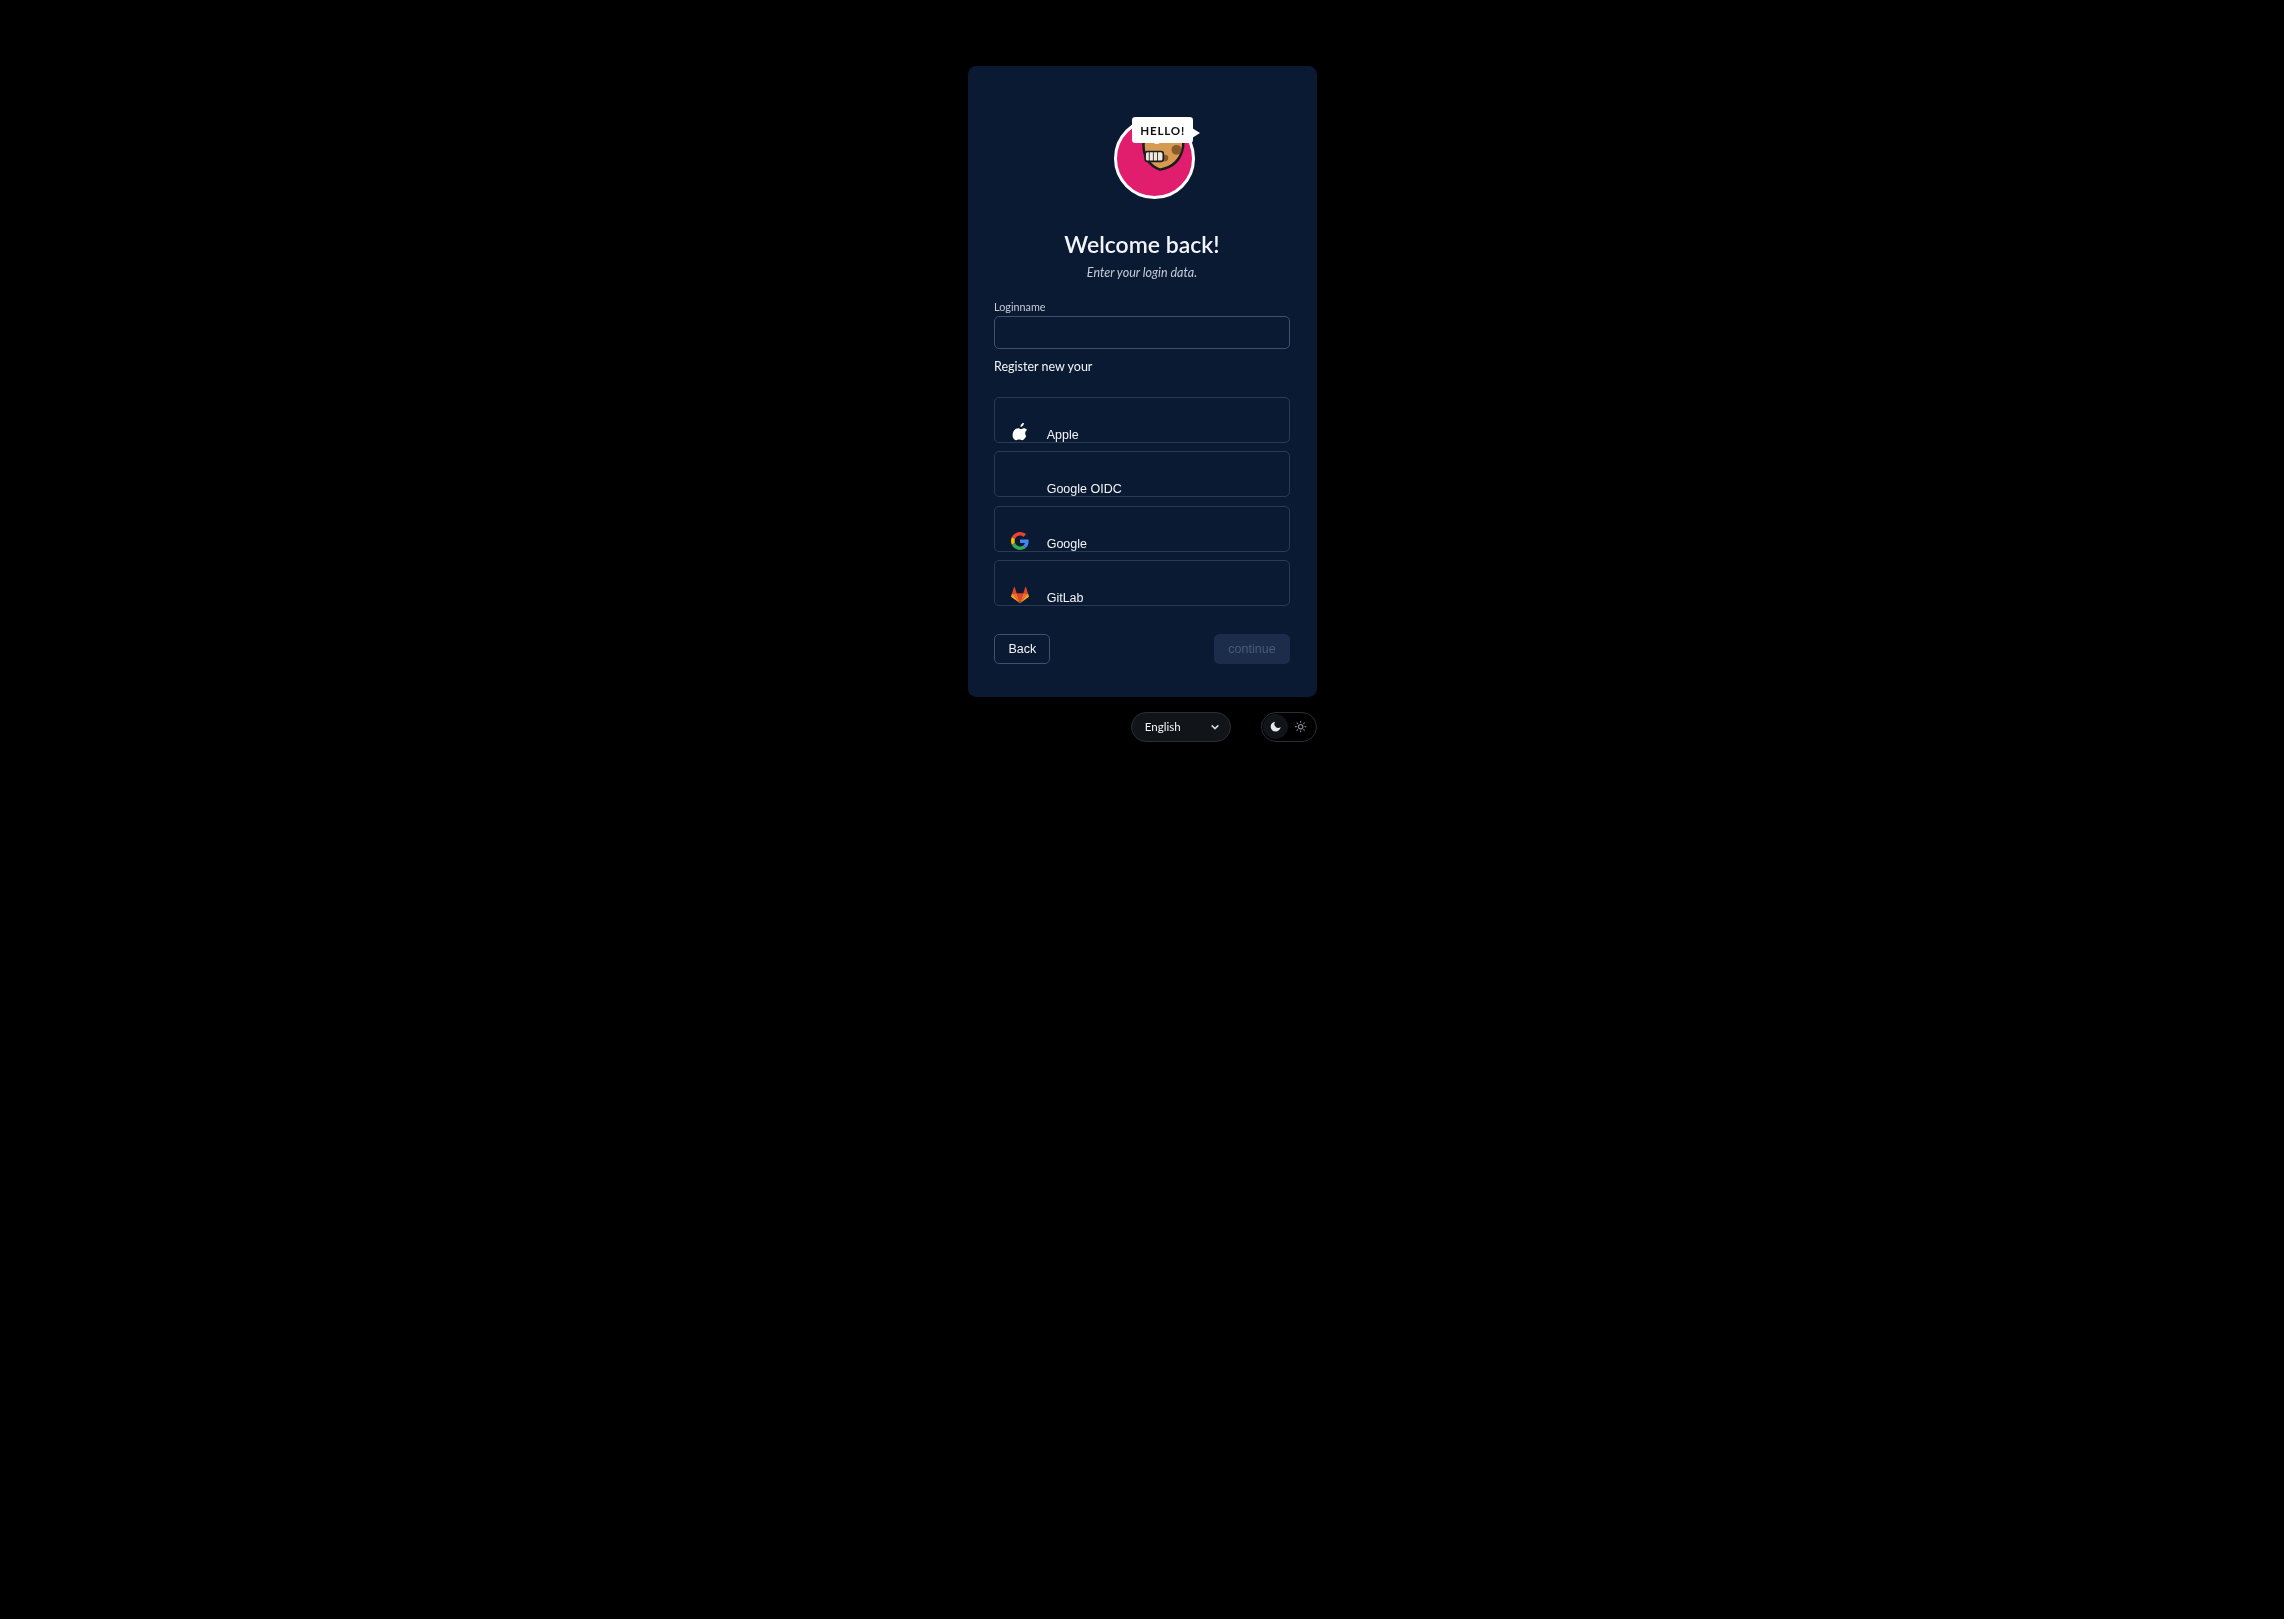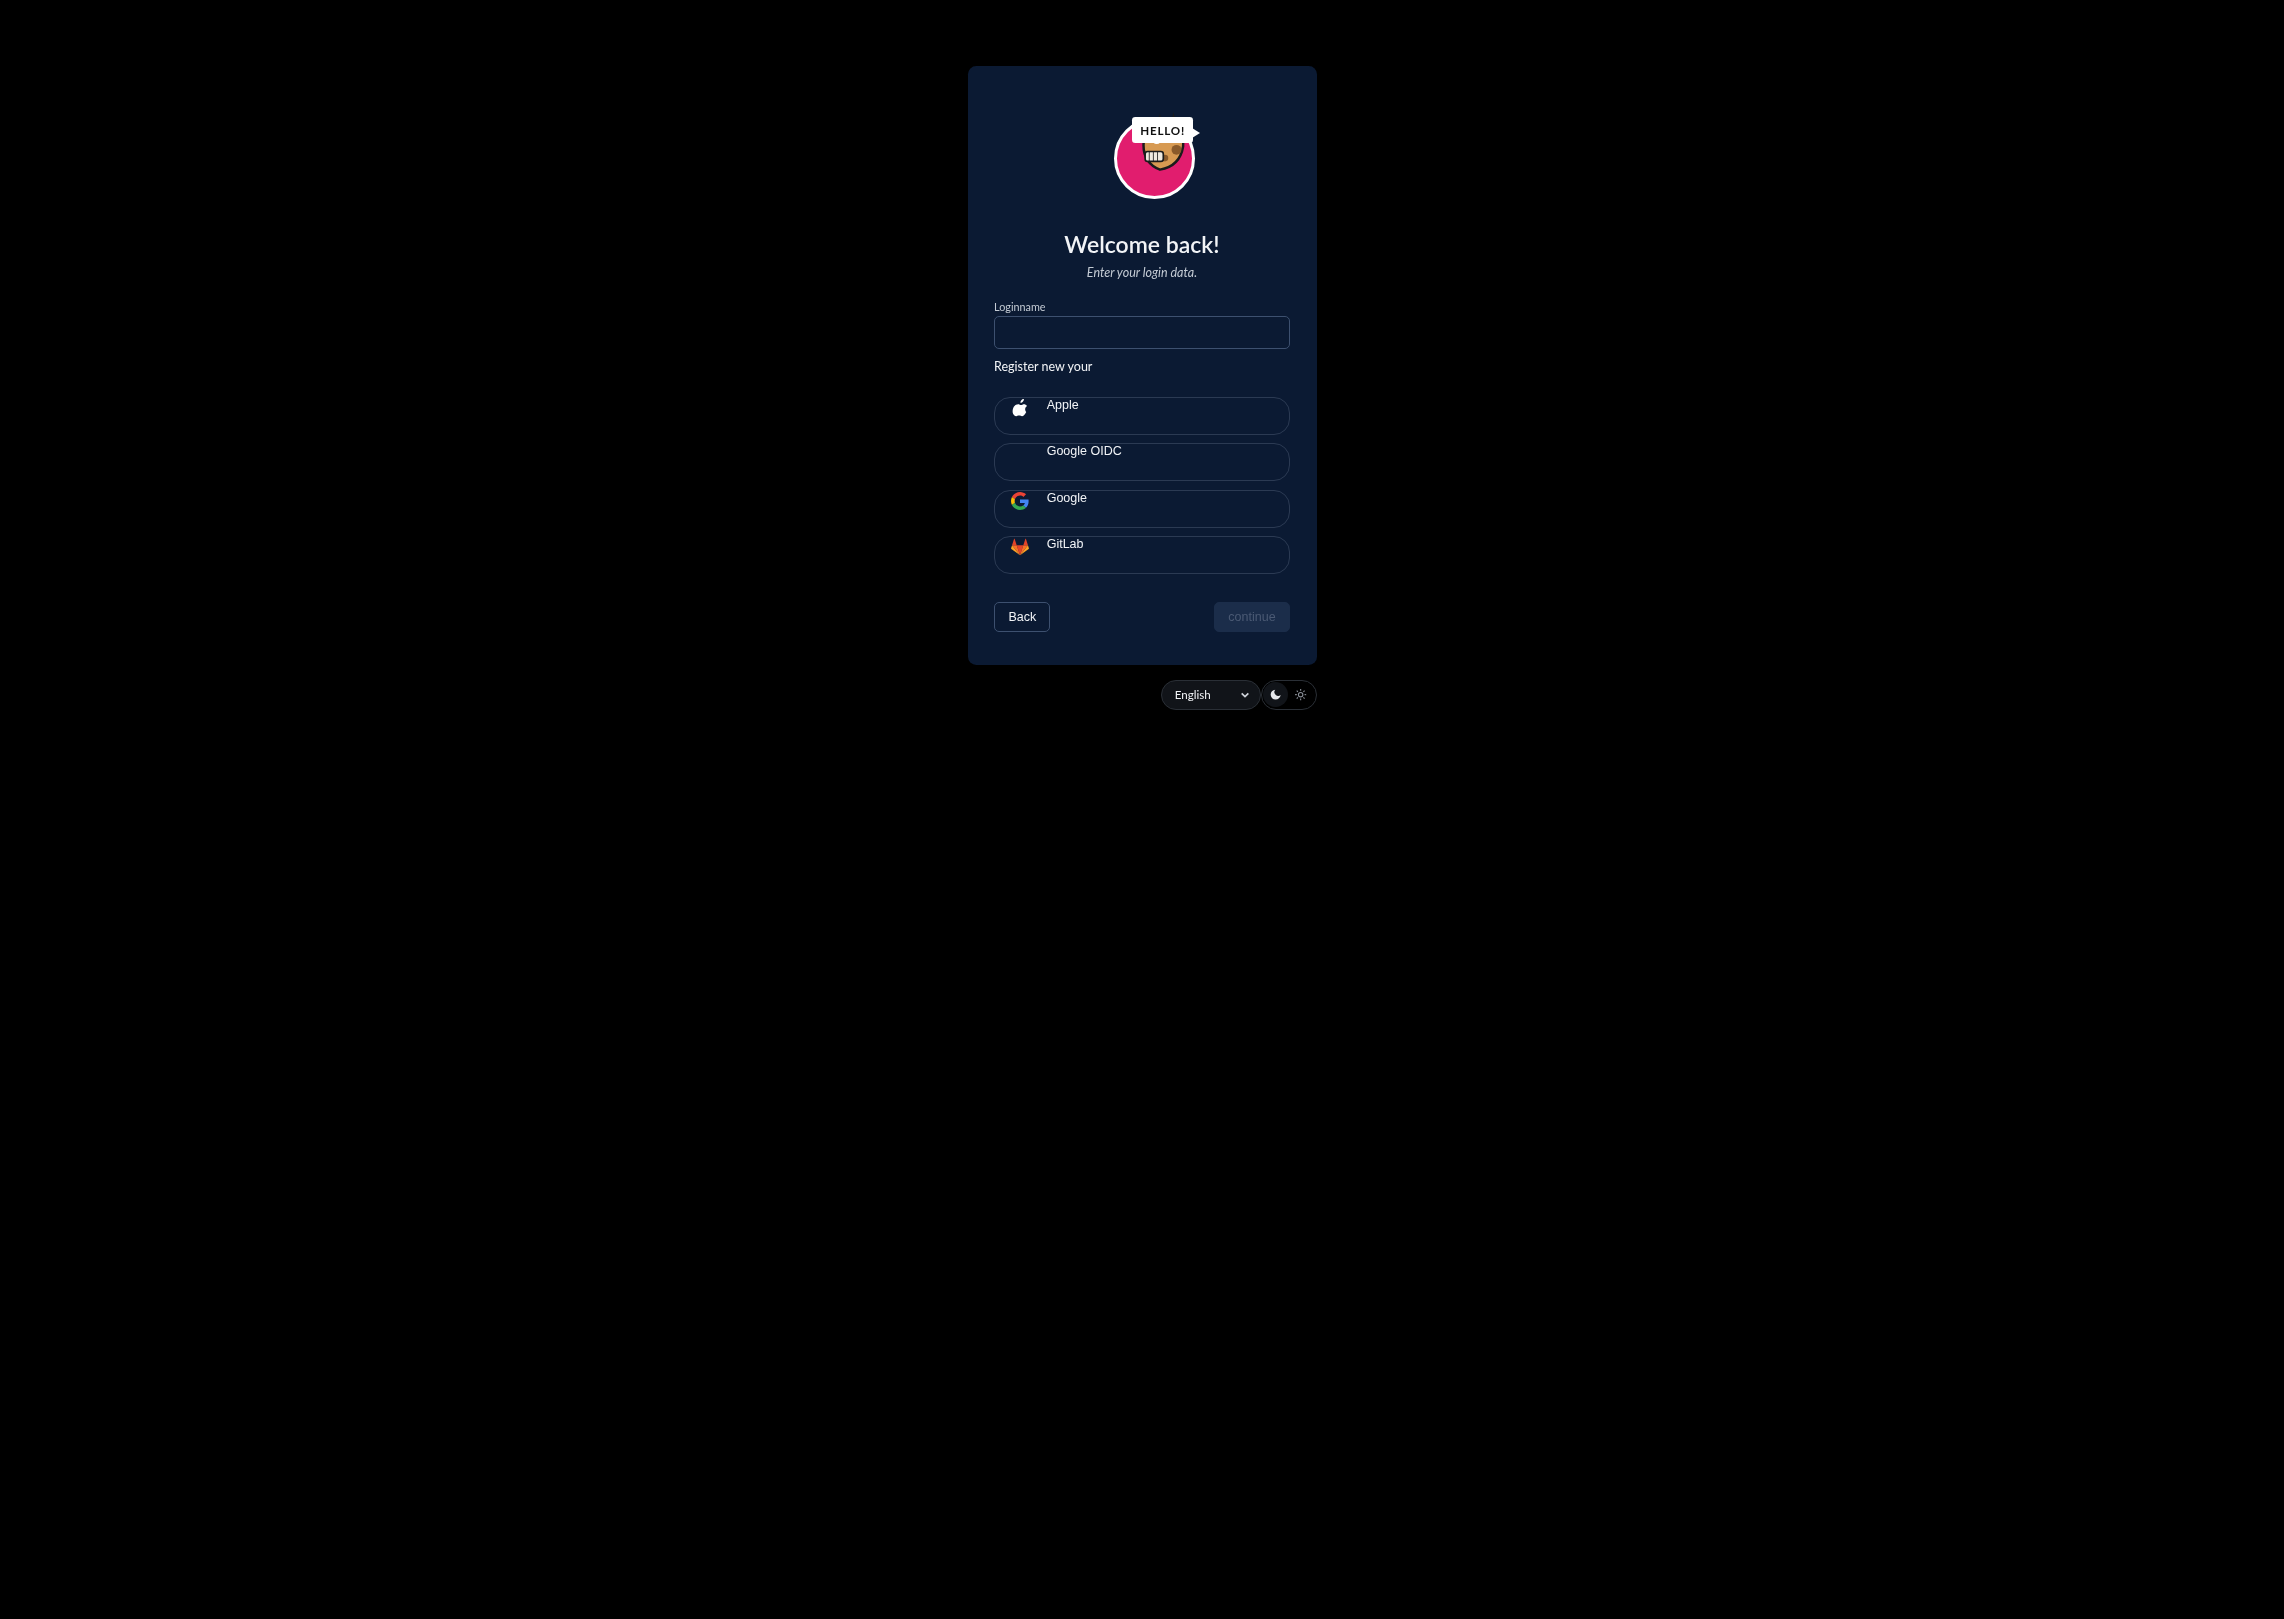--- a/index.html
+++ b/index.html
@@ -59,40 +59,40 @@
   }
   .text-input{
     width:100%;height:33px;background:transparent;border:0.8px solid var(--border-strong);
     border-radius:5px;color:var(--text);font-size:12.5px;padding:0 10px;outline:none;
   }
   .register-link{
     display:inline-block;margin-top:10px;font-size:12.5px;color:var(--text);cursor:pointer;
   }
   .providers{margin-top:23px;display:flex;flex-direction:column;gap:8.3px;}
   .provider-btn{
-    display:flex;align-items:flex-start;gap:16.6px;height:38px;padding:0 15px;
-    background:transparent;border:0.8px solid var(--border);border-radius:16px;cursor:pointer;
+    display:flex;align-items:flex-end;gap:16.6px;height:46px;padding:0 15px;
+    background:transparent;border:0.8px solid var(--border);border-radius:5px;cursor:pointer;
     color:var(--text);font-size:12.5px;
   }
   .provider-btn .icon-slot{width:20px;height:20px;display:flex;align-items:center;justify-content:center;flex:none;}
   .provider-label{flex:1;text-align:left;}
   .actions{margin-top:28px;display:flex;justify-content:space-between;align-items:center;}
   .btn{
     height:30px;padding:0 13.3px;border-radius:5px;font-size:12.5px;cursor:pointer;
     display:inline-flex;align-items:center;justify-content:center;
   }
   .btn-secondary{
     background:transparent;border:0.8px solid var(--border-strong);color:var(--text);
   }
   .btn-disabled{
     background:var(--disabled-bg);border:0.8px solid var(--disabled-bg);color:var(--disabled-text);
     cursor:default;
   }
   .footer-bar{
-    width:349px;margin-top:15px;display:flex;justify-content:flex-end;gap:0;align-items:center;
+    width:349px;margin-top:15px;display:flex;justify-content:flex-end;gap:30px;align-items:center;
   }
   .lang-select{
     height:30px;min-width:100px;background:#111419;border:0.8px solid #2a2f36;border-radius:15px;
     color:var(--text);font-size:11.6px;padding:0 30px 0 13.3px;position:relative;cursor:pointer;
     display:inline-flex;align-items:center;
   }
   .lang-select .chev{position:absolute;right:10px;top:50%;transform:translateY(-50%);}
   .theme-toggle{
     height:30px;width:56px;border:0.8px solid #2a2f36;border-radius:15px;display:flex;align-items:center;
     padding:1.7px;cursor:pointer;background:transparent;

